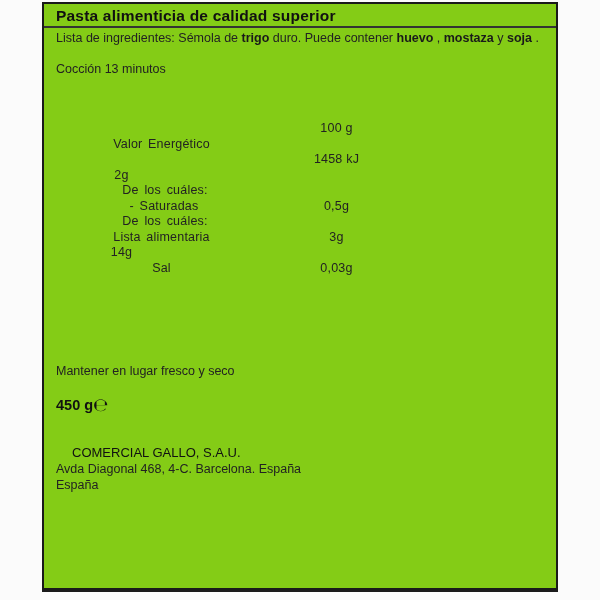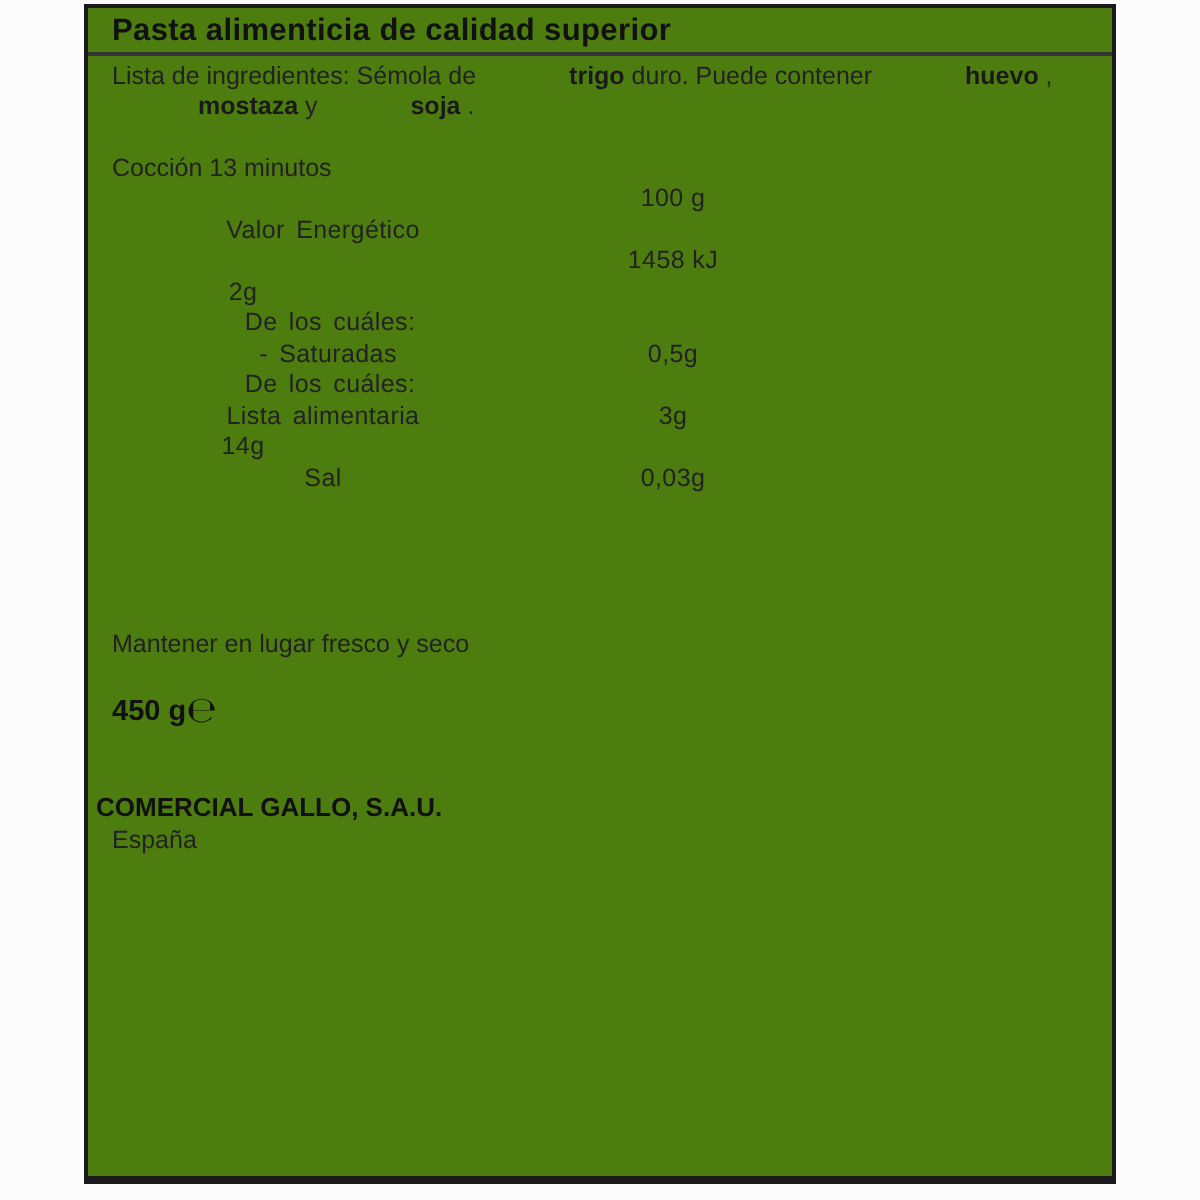--- a/index.html
+++ b/index.html
@@ -17,49 +17,50 @@
     height: 600px;
     overflow: hidden;
   }
   .label-box {
     position: absolute;
     left: 42px;
     top: 2px;
     width: 516px;
     height: 590px;
     box-sizing: border-box;
-    background: #4d7c0f;
+    background: #84cc16;
     border: 2px solid #1a1a1a;
     border-bottom-width: 4px;
     font-size: 12.5px;
     line-height: 15px;
   }
   .title {
     font-size: 15.5px;
     line-height: 19px;
     font-weight: bold;
     color: #111;
     padding: 2px 12px 1px 12px;
     border-bottom: 2px solid #333;
     letter-spacing: 0.2px;
   }
   .ingredients {
     padding: 3px 10px 0 12px;
   }
-  .ingredients b { color: #1a1a1a; margin-left: 43px; }
+  .ingredients b { color: #1a1a1a; }
   .cooking {
     padding: 0 12px;
     margin-top: 16px;
   }
   .serving {
     padding-left: 221px;
     margin-top: 31px;
     letter-spacing: 0.8px;
   }
   .ntable {
+    margin-top: 44px;
   }
   .nrow {
     display: flex;
     line-height: 15.5px;
     padding-left: 10px;
   }
   .nlabel {
     width: 215px;
     word-spacing: 2px;
     letter-spacing: 0.2px;
@@ -67,40 +68,40 @@
   }
   .nvalue {
     width: 135px;
     text-align: center;
     letter-spacing: 0.2px;
   }
   .ind1 .nlabel { text-indent: 7px; }
   .ind2 .nlabel { text-indent: 5px; }
   .storage {
     padding: 0 12px;
-    margin-top: 68px;
+    margin-top: 88px;
   }
   .weight {
     padding: 0 12px;
     margin-top: 16px;
     font-size: 14.5px;
     line-height: 20px;
     font-weight: bold;
     color: #111;
   }
   .weight .esign {
     font-family: "DejaVu Sans", sans-serif;
     font-weight: normal;
     font-size: 18px;
     vertical-align: -1px;
   }
   .manufacturer {
-    padding: 0 4px;
+    padding: 0 28px;
     margin-top: 30px;
-    font-weight: bold;
+    font-weight: normal;
     font-size: 13px;
     line-height: 16px;
     color: #111;
   }
   .address, .country {
     padding: 0 12px;
     line-height: 16px;
   }
 </style>
 </head>
@@ -158,16 +159,17 @@
       </div>
     </div>
 
     <div class="storage">Mantener en lugar fresco y seco</div>
 
     <div class="weight">
       <span>450 g</span><span class="esign">℮</span>
     </div>
 
     <div class="manufacturer">COMERCIAL GALLO, S.A.U.</div>
+    <div class="address">Avda Diagonal 468, 4-C. Barcelona. España</div>
     <div class="country">España</div>
 
   </div>
 </div>
 
 </body></html>

